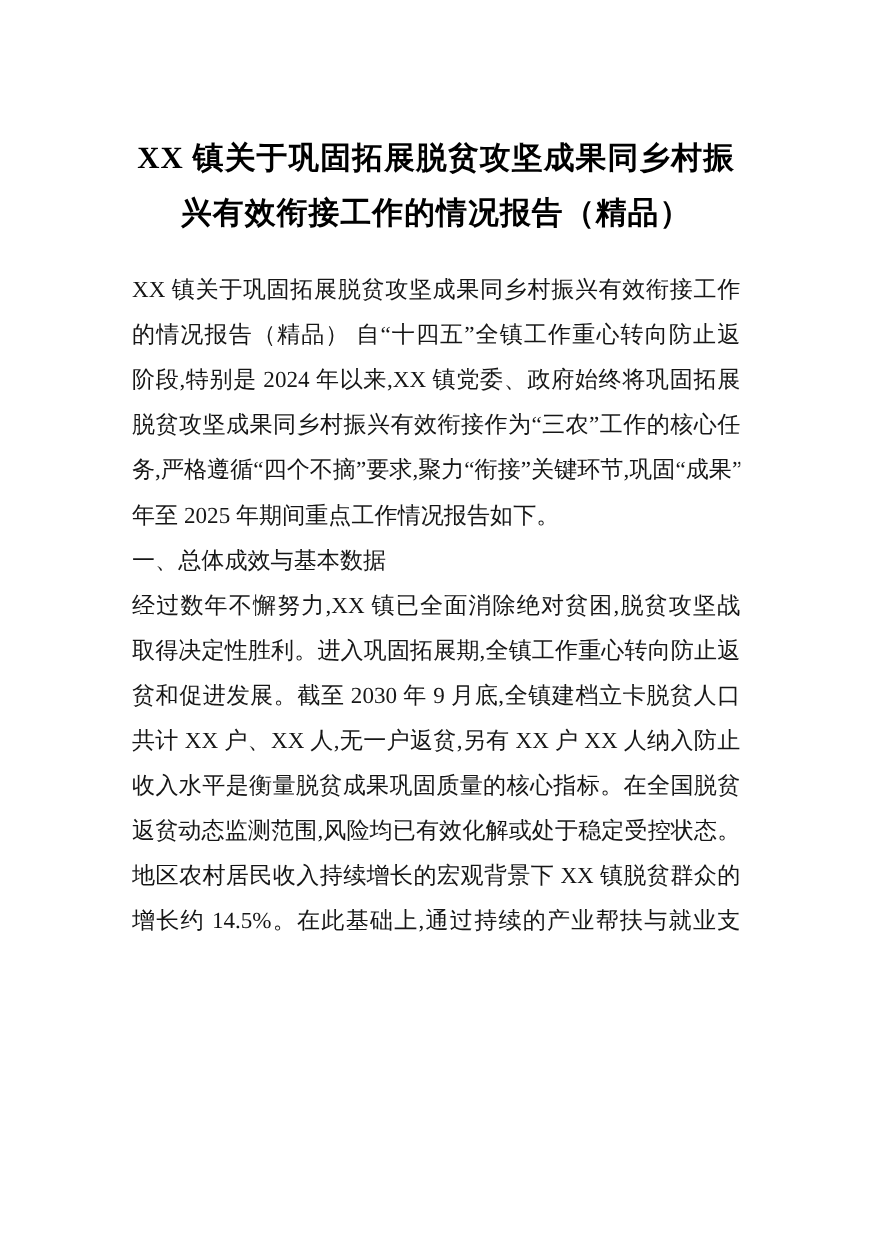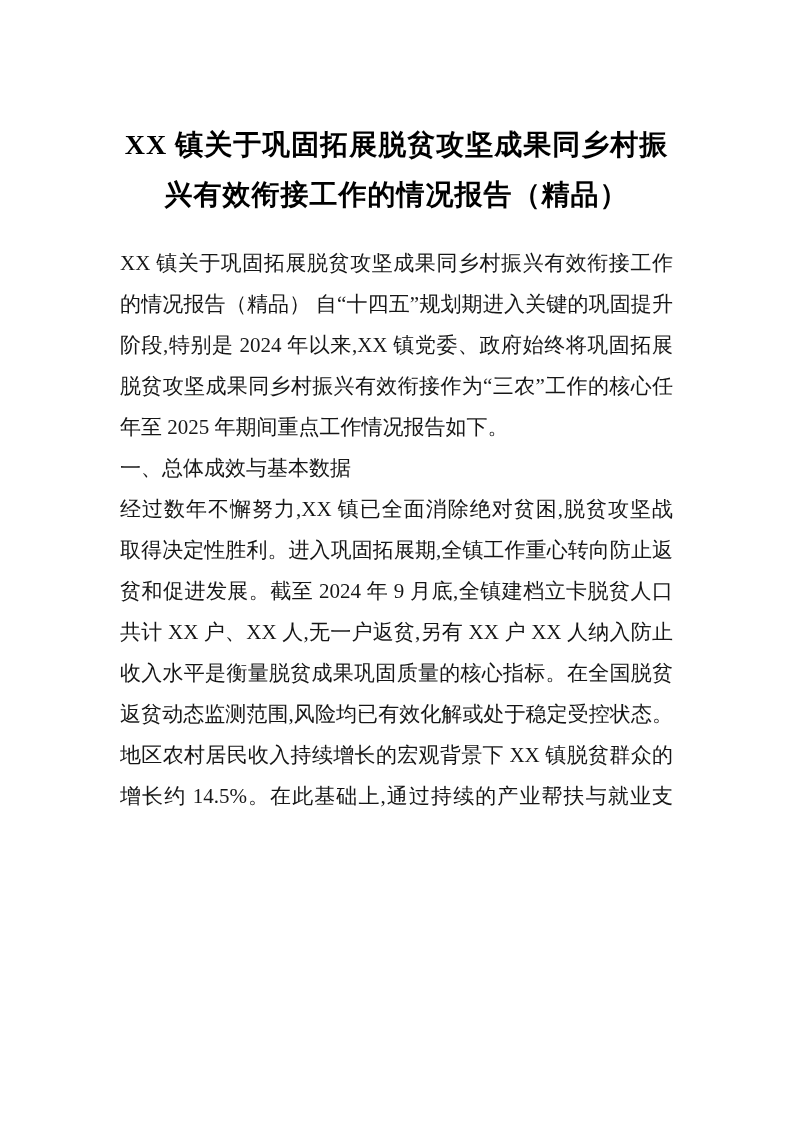--- a/index.html
+++ b/index.html
@@ -52,28 +52,29 @@
 <body>
 
 <div class="page">
   <div class="content">
     <h1 class="title">
       <span class="title-line">XX 镇关于巩固拓展脱贫攻坚成果同乡村振</span>
       <span class="title-line">兴有效衔接工作的情况报告（精品）</span>
     </h1>
     <div class="doc-body" id="doc-body">
         <div class="line justify">XX 镇关于巩固拓展脱贫攻坚成果同乡村振兴有效衔接工作</div>
-        <div class="line justify">的情况报告（精品） 自“十四五”规划期进入关键的巩固提升</div>
+        <div class="line justify">的情况报告（精品） 自“十四五”全镇工作重心转向防止返</div>
         <div class="line justify">阶段,特别是 2024 年以来,XX 镇党委、政府始终将巩固拓展</div>
         <div class="line justify">脱贫攻坚成果同乡村振兴有效衔接作为“三农”工作的核心任</div>
+        <div class="line justify">务,严格遵循“四个不摘”要求,聚力“衔接”关键环节,巩固“成果”</div>
         <div class="line">年至 2025 年期间重点工作情况报告如下。</div>
         <div class="line">一、总体成效与基本数据</div>
         <div class="line justify">经过数年不懈努力,XX 镇已全面消除绝对贫困,脱贫攻坚战</div>
         <div class="line justify">取得决定性胜利。进入巩固拓展期,全镇工作重心转向防止返</div>
-        <div class="line justify">贫和促进发展。截至 2024 年 9 月底,全镇建档立卡脱贫人口</div>
+        <div class="line justify">贫和促进发展。截至 2030 年 9 月底,全镇建档立卡脱贫人口</div>
         <div class="line justify">共计 XX 户、XX 人,无一户返贫,另有 XX 户 XX 人纳入防止</div>
         <div class="line justify">收入水平是衡量脱贫成果巩固质量的核心指标。在全国脱贫</div>
         <div class="line justify">返贫动态监测范围,风险均已有效化解或处于稳定受控状态。</div>
         <div class="line justify">地区农村居民收入持续增长的宏观背景下 XX 镇脱贫群众的</div>
         <div class="line justify">增长约 14.5%。在此基础上,通过持续的产业帮扶与就业支</div>
       </div>
   </div>
 </div>
 
 </body></html>

